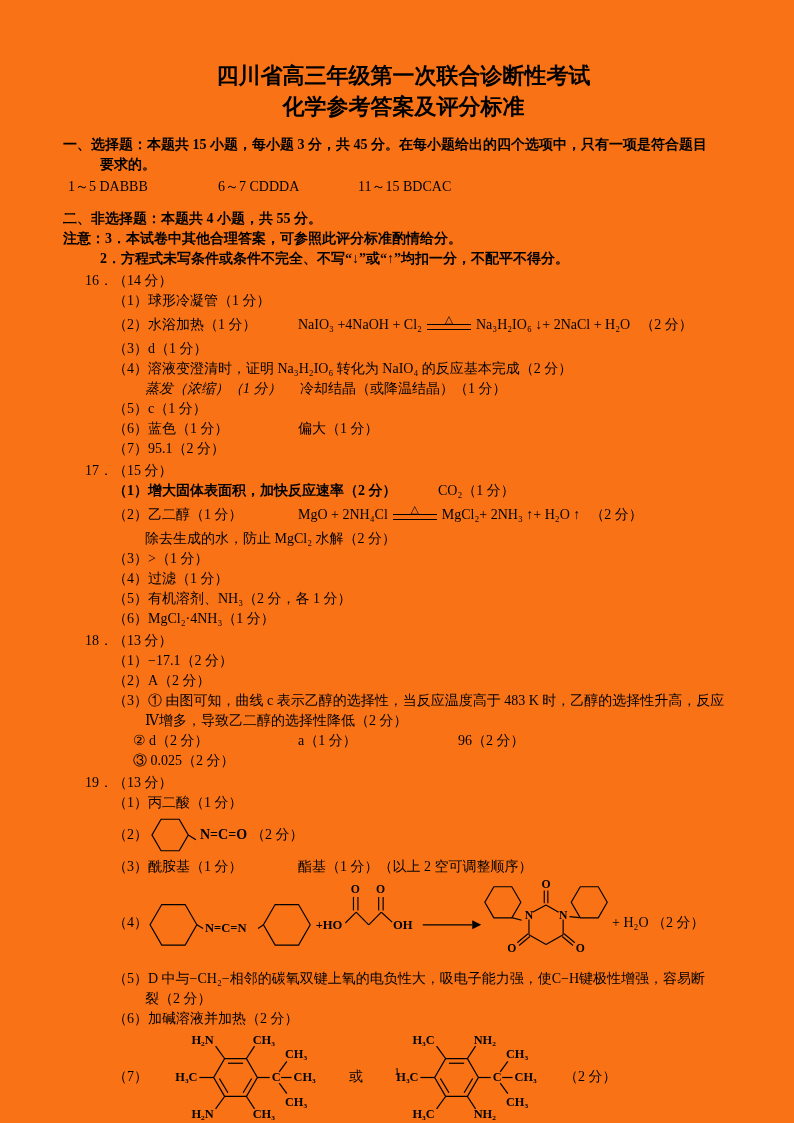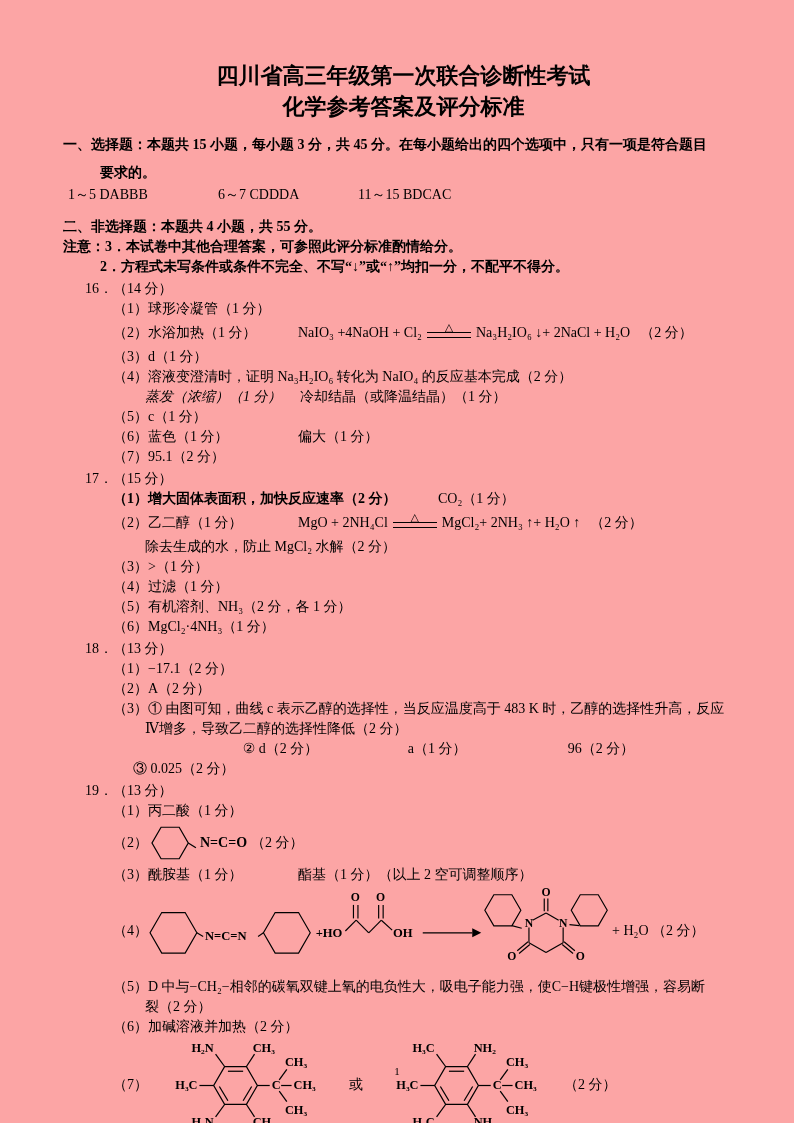--- a/index.html
+++ b/index.html
@@ -1,41 +1,41 @@
 <!DOCTYPE html>
 <html><head>
 <meta charset="utf-8">
 <style>
   html,body { margin:0; padding:0; background:#e8e8e8; }
   .page {
     position:relative;
     width:794px; height:1123px;
     margin:0 auto;
-    background:#fca5a5;
+    background:#f97316;
     color:#000;
     font-family:"Liberation Serif","DejaVu Serif",serif;
     font-size:14px;
     line-height:20px;
     box-sizing:border-box;
     padding:60px 50px 0 63px;
     overflow:hidden;
   }
   .title { text-align:center; font-weight:bold; font-size:22px; line-height:31px; }
   .choice-heading { margin-top:13px; font-weight:bold; }
   .h-line2 { margin-left:37px; }
   .answers { display:flex; margin:2px 0 8px 5px; }
   .answers .a1 { width:150px; }
   .answers .a2 { width:140px; }
   .nc-heading { margin-top:12px; font-weight:bold; }
   .note { font-weight:bold; }
   .note2 { margin-left:37px; }
   .qheader { margin-left:22px; margin-top:2px; }
   .sub  { margin-left:50px; }
   .cont { margin-left:82px; }
-  .sub2 { margin-left:70px;justify-content:center; }
+  .sub2 { margin-left:70px; }
   .row { display:flex; align-items:baseline; }
   .row-eq { display:flex; align-items:center; height:28px; }
   .cw155 { display:inline-block; width:155px; flex:none;font-style:italic; }
   .cw165 { display:inline-block; width:165px; flex:none; }
   .cw160 { display:inline-block; width:160px; flex:none; }
   .cw185 { display:inline-block; width:185px; flex:none; }
   .cw325 { display:inline-block; width:325px; flex:none;font-weight:bold; }
   .eq { display:inline-flex; align-items:center; white-space:nowrap;font-family:Liberation Serif, serif; }
   .eq .score { margin-left:10px; }
   .eqcond { display:inline-flex; flex-direction:column; align-items:center; margin:0 5px; transform:translateY(-3px); }
@@ -54,21 +54,21 @@
 </style>
 </head>
 <body>
 
 <div class="page">
 
   <div class="title">四川省高三年级第一次联合诊断性考试</div>
   <div class="title">化学参考答案及评分标准</div>
 
   <div class="choice-heading">一、选择题：本题共 15 小题，每小题 3 分，共 45 分。在每小题给出的四个选项中，只有一项是符合题目</div>
-  <div class="choice-heading h-line2" style="margin-top:8px">要求的。</div>
+  <div class="choice-heading h-line2" style="margin-top:0">要求的。</div>
   <div class="answers">
     <span class="a1">1～5 DABBB</span>
     <span class="a2">6～7 CDDDA</span>
     <span>11～15 BDCAC</span>
   </div>
 
   <div class="nc-heading">二、非选择题：本题共 4 小题，共 55 分。</div>
   <div class="note">注意：3．本试卷中其他合理答案，可参照此评分标准酌情给分。</div>
   <div class="note note2">2．方程式未写条件或条件不完全、不写“↓”或“↑”均扣一分，不配平不得分。</div>
 

